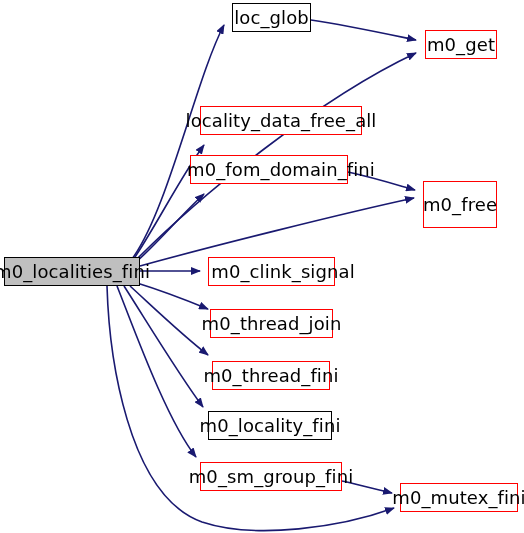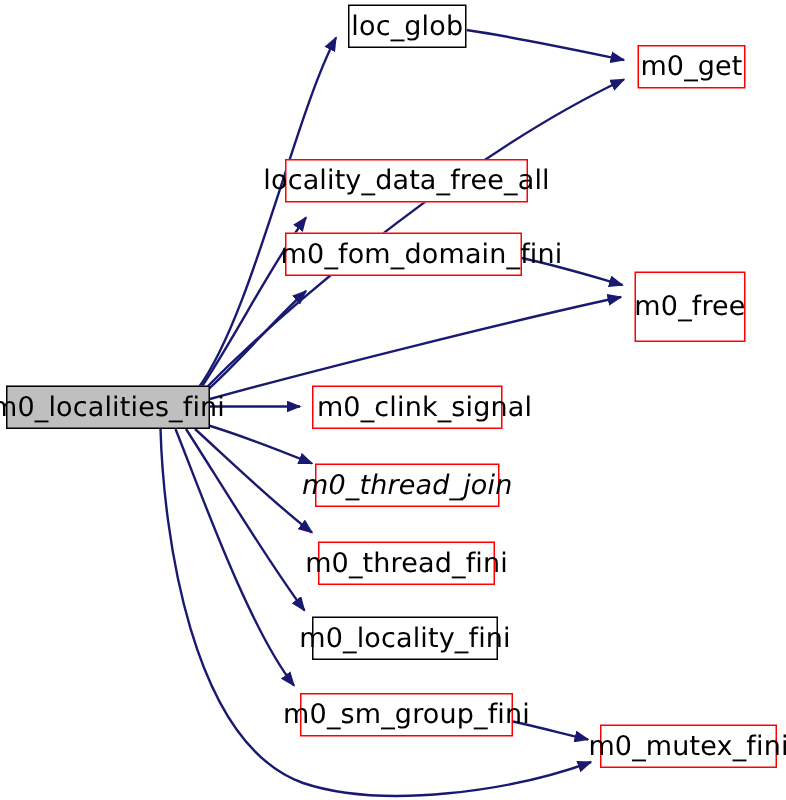--- a/index.html
+++ b/index.html
@@ -81,33 +81,33 @@
   <div id="nodes">
       <div class="node highlight" style="left: 4px; top: 257px; width: 136px; height: 29px;">
         <span class="node-label">m0_localities_fini</span>
       </div>
       <div class="node" style="left: 232px; top: 3px; width: 79px; height: 29px;">
         <span class="node-label">loc_glob</span>
       </div>
       <div class="node red" style="left: 425px; top: 30px; width: 72px; height: 29px;">
         <span class="node-label">m0_get</span>
       </div>
-      <div class="node red" style="left: 190px; top: 106px; width: 162px; height: 29px;">
+      <div class="node red" style="left: 200px; top: 106px; width: 162px; height: 29px;">
         <span class="node-label">locality_data_free_all</span>
       </div>
       <div class="node red" style="left: 190px; top: 155px; width: 158px; height: 29px; padding-left: 24px;">
         <span class="node-label">m0_fom_domain_fini</span>
       </div>
       <div class="node red" style="left: 423px; top: 181px; width: 74px; height: 47px;">
         <span class="node-label">m0_free</span>
       </div>
       <div class="node red" style="left: 208px; top: 257px; width: 127px; height: 29px; padding-left: 23px;">
         <span class="node-label">m0_clink_signal</span>
       </div>
-      <div class="node red" style="left: 210px; top: 309px; width: 123px; height: 29px; font-style: italic;">
+      <div class="node red" style="left: 210px; top: 309px; width: 123px; height: 29px;">
         <span class="node-label">m0_thread_join</span>
       </div>
       <div class="node red" style="left: 212px; top: 361px; width: 118px; height: 29px;">
         <span class="node-label">m0_thread_fini</span>
       </div>
       <div class="node" style="left: 208px; top: 411px; width: 124px; height: 29px;">
         <span class="node-label">m0_locality_fini</span>
       </div>
       <div class="node red" style="left: 200px; top: 462px; width: 142px; height: 29px;">
         <span class="node-label">m0_sm_group_fini</span>

